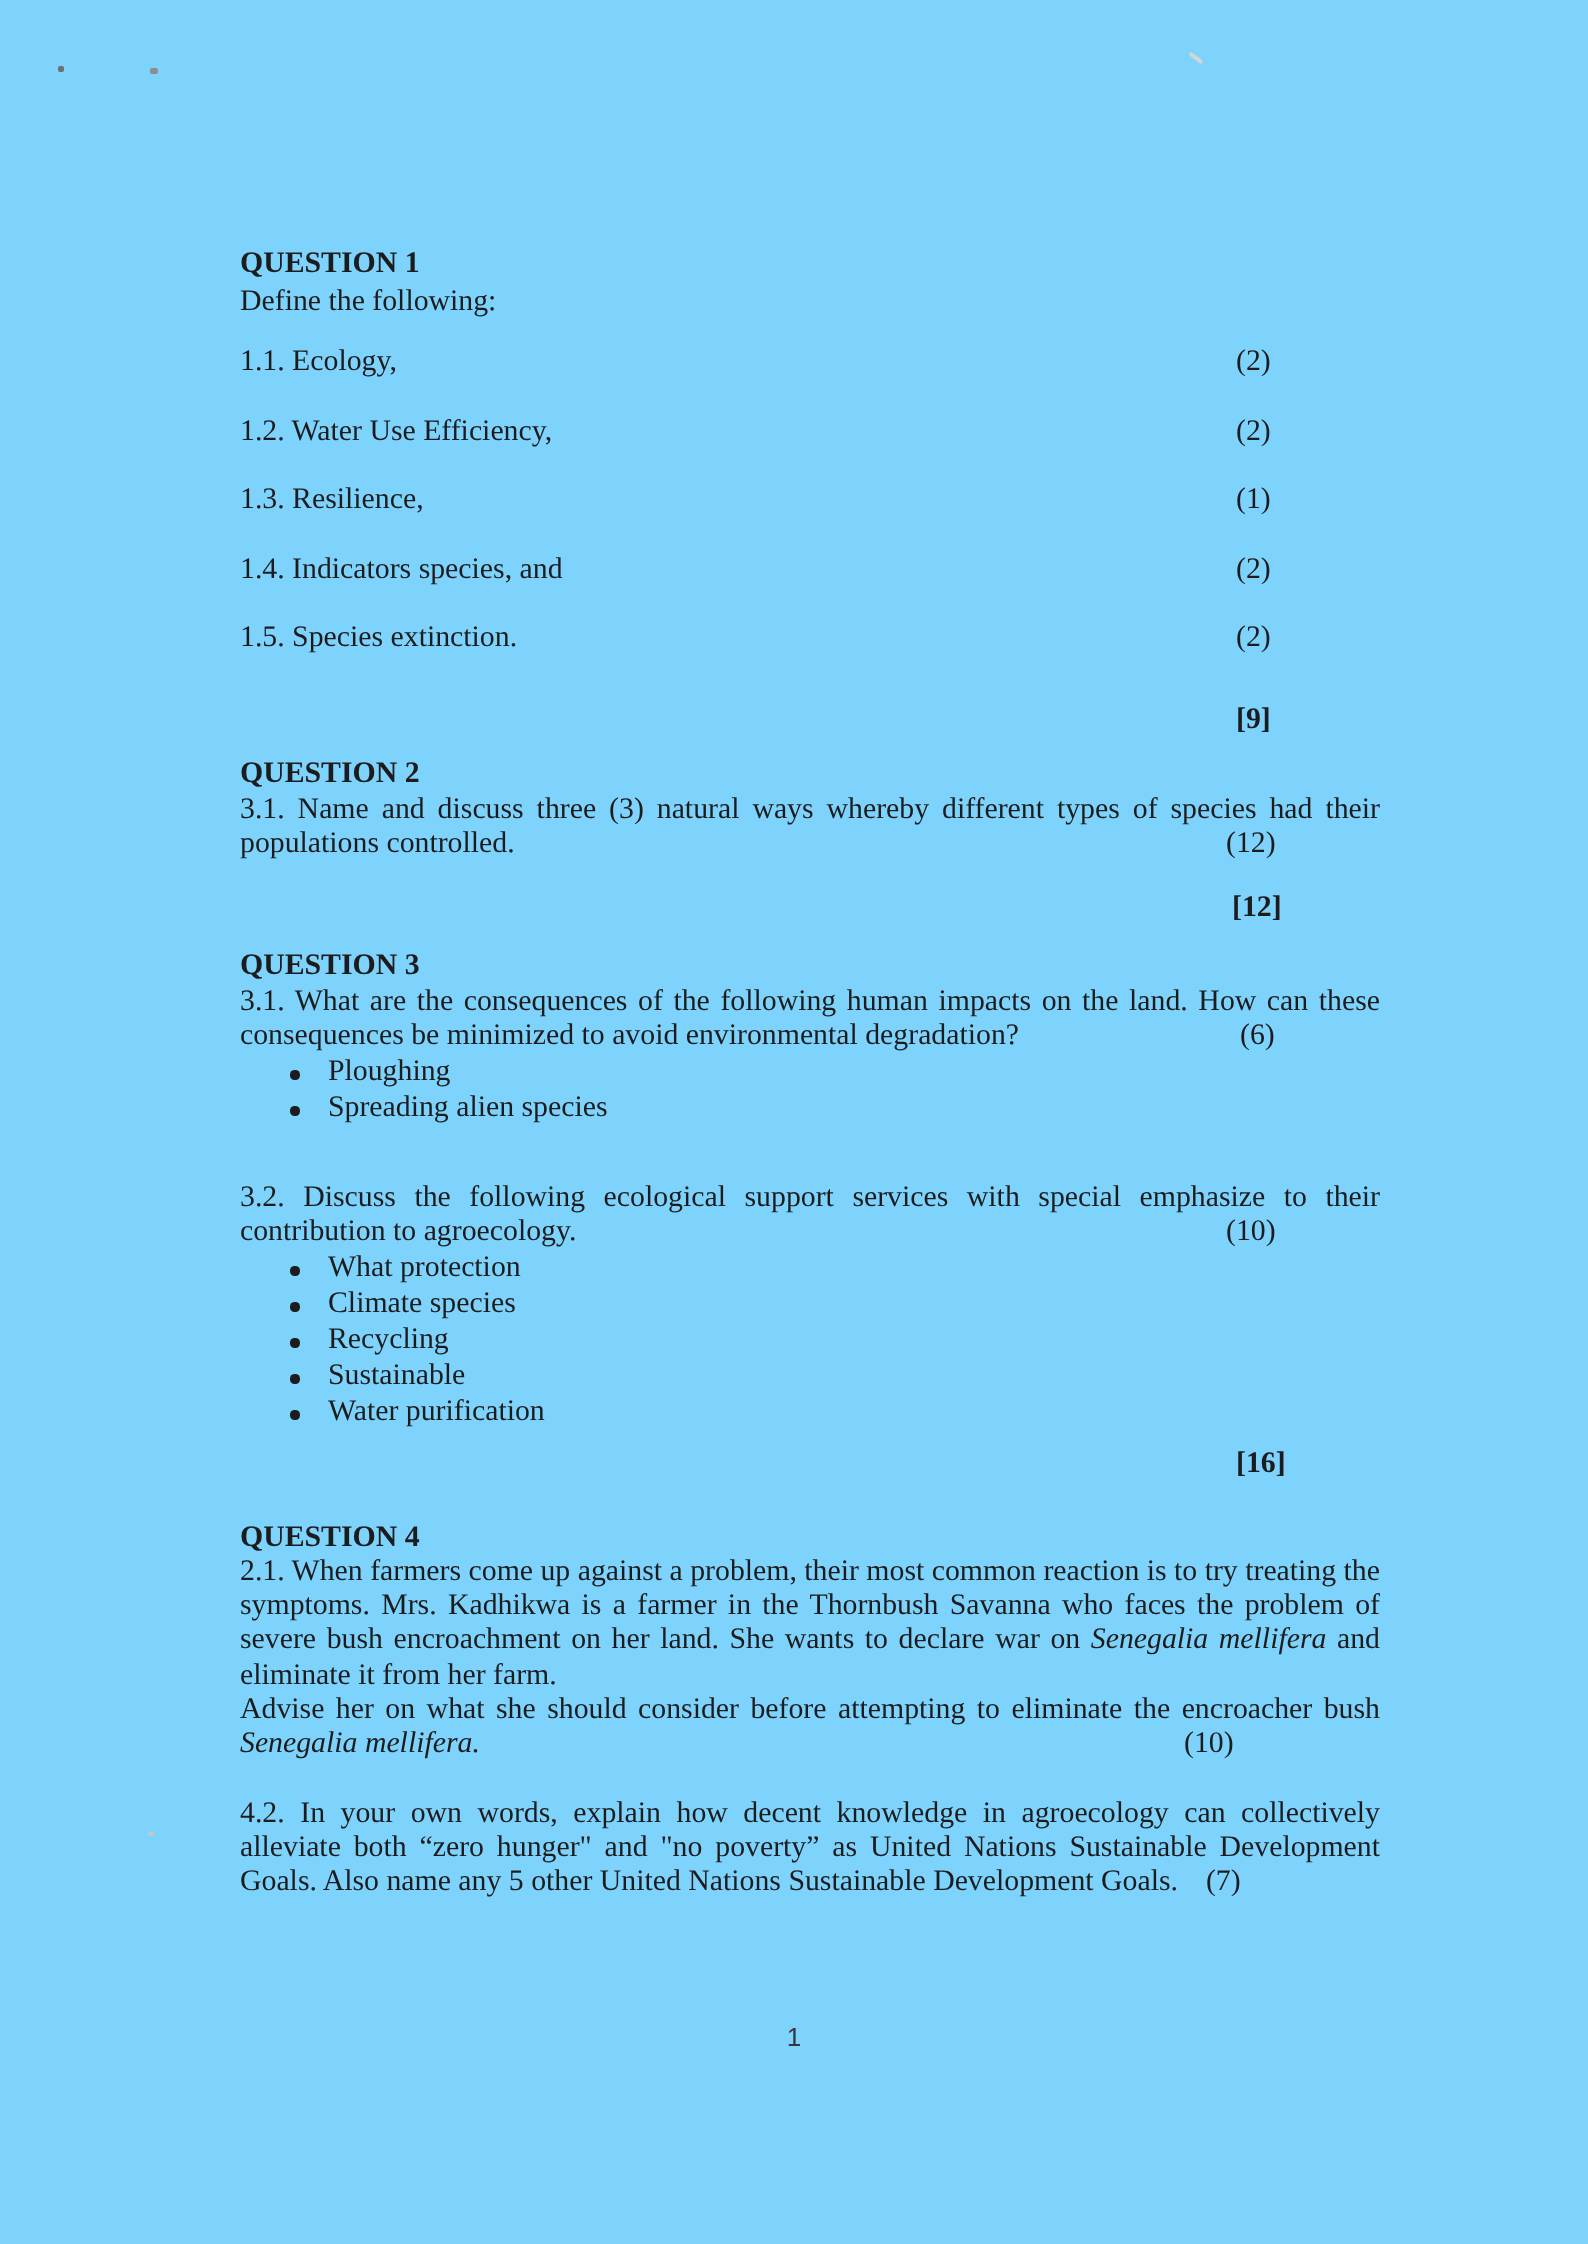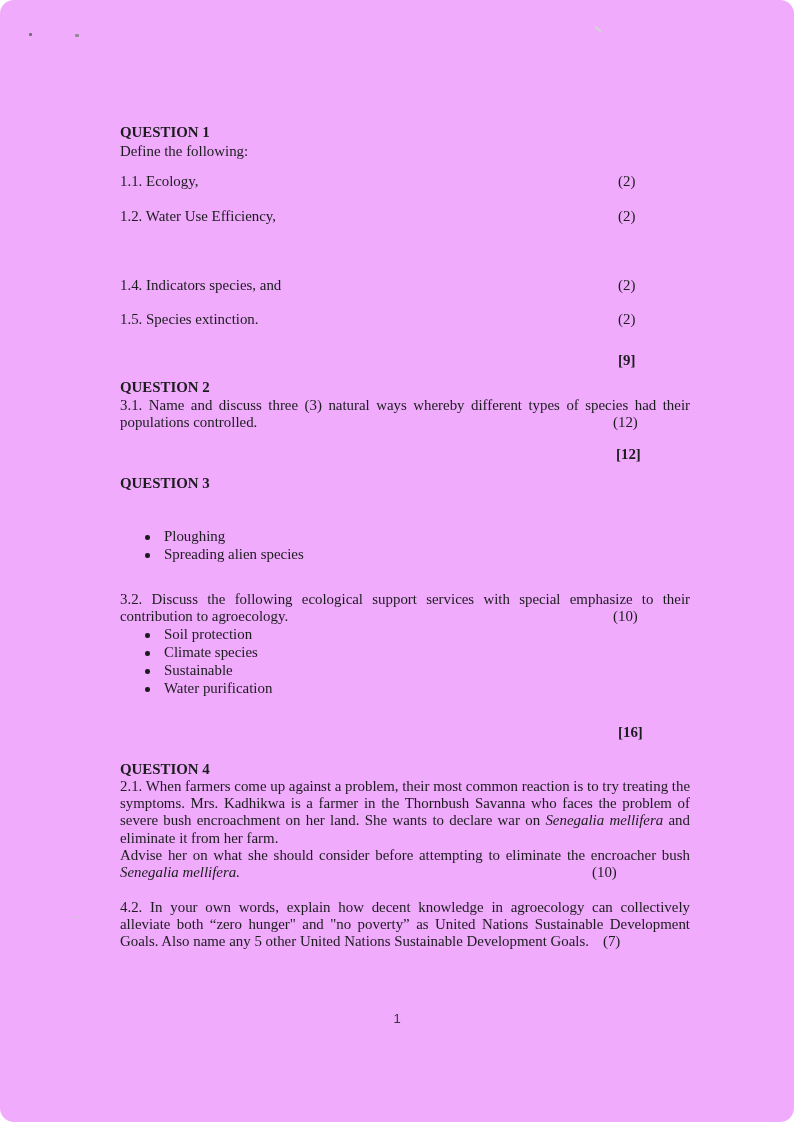--- a/index.html
+++ b/index.html
@@ -1,27 +1,26 @@
 <!DOCTYPE html>
 <html><head>
 <meta charset="utf-8">
 <title>Exam Paper Page</title>
 <style>
   html, body { margin: 0; padding: 0; background: #ffffff; }
   .page {
     position: relative;
     width: 794px;
     height: 1122px;
-    background: #f0abfc;
+    background: #7dd3fc;
     font-family: "Liberation Serif", serif;
     font-size: 14.9px;
     line-height: 17.2px;
     color: #1c1c1e;
     overflow: hidden;
-    border-radius: 14px;
   }
   .blk { position: absolute; left: 120px; width: 570px; }
   .bold { font-weight: 700; }
   .just { text-align: justify; }
   .row  { height: 18px; }
   .para { margin: 0; }
   
   .marks   { position: absolute; left: 498px; top: 0; }
   .marks-b { position: absolute; bottom: 0; }
   .marks-inline { display: inline-block; margin-left: 14px; }
@@ -61,20 +60,24 @@
   <div class="blk" style="top:143px">Define the following:</div>
 
   <div class="blk row" style="top:173px">
     <span>1.1. Ecology,</span>
     <span class="marks">(2)</span>
   </div>
   <div class="blk row" style="top:208px">
     <span>1.2. Water Use Efficiency,</span>
     <span class="marks">(2)</span>
   </div>
+  <div class="blk row" style="top:242px">
+    <span>1.3. Resilience,</span>
+    <span class="marks">(1)</span>
+  </div>
   <div class="blk row" style="top:277px">
     <span>1.4. Indicators species, and</span>
     <span class="marks">(2)</span>
   </div>
   <div class="blk row" style="top:311px">
     <span>1.5. Species extinction.</span>
     <span class="marks">(2)</span>
   </div>
   <div class="blk row" style="top:352px">
     <span class="marks bold">[9]</span>
@@ -83,43 +86,51 @@
   <div class="blk bold" style="top:379px">QUESTION 2</div>
   <div class="blk just" style="top:397px">
     <span>3.1. Name and discuss three (3) natural ways whereby different types of species had their populations controlled.</span>
     <span class="marks-b" style="left:493px">(12)</span>
   </div>
   <div class="blk row" style="top:446px">
     <span class="marks bold" style="left:496px">[12]</span>
   </div>
 
   <div class="blk bold" style="top:475px">QUESTION 3</div>
+  <div class="blk just" style="top:493px">
+    <span>3.1. What are the consequences of the following human impacts on the land.  How can these consequences be minimized to avoid environmental degradation?</span>
+    <span class="marks-b" style="left:500px">(6)</span>
+  </div>
   <div class="blk" style="top:528px">
     <div class="brow">
       <span class="bdot"></span>
       <span>Ploughing</span>
     </div>
     <div class="brow">
       <span class="bdot"></span>
       <span>Spreading alien species</span>
     </div>
   </div>
 
   <div class="blk just" style="top:591px">
     <span>3.2. Discuss the following ecological support services with special emphasize to their contribution to agroecology.</span>
     <span class="marks-b" style="left:493px">(10)</span>
   </div>
   <div class="blk" style="top:626px">
     <div class="brow">
       <span class="bdot"></span>
-      <span>Soil protection</span>
+      <span>What protection</span>
     </div>
     <div class="brow">
       <span class="bdot"></span>
       <span>Climate species</span>
+    </div>
+    <div class="brow">
+      <span class="bdot"></span>
+      <span>Recycling</span>
     </div>
     <div class="brow">
       <span class="bdot"></span>
       <span>Sustainable</span>
     </div>
     <div class="brow">
       <span class="bdot"></span>
       <span>Water purification</span>
     </div>
   </div>

